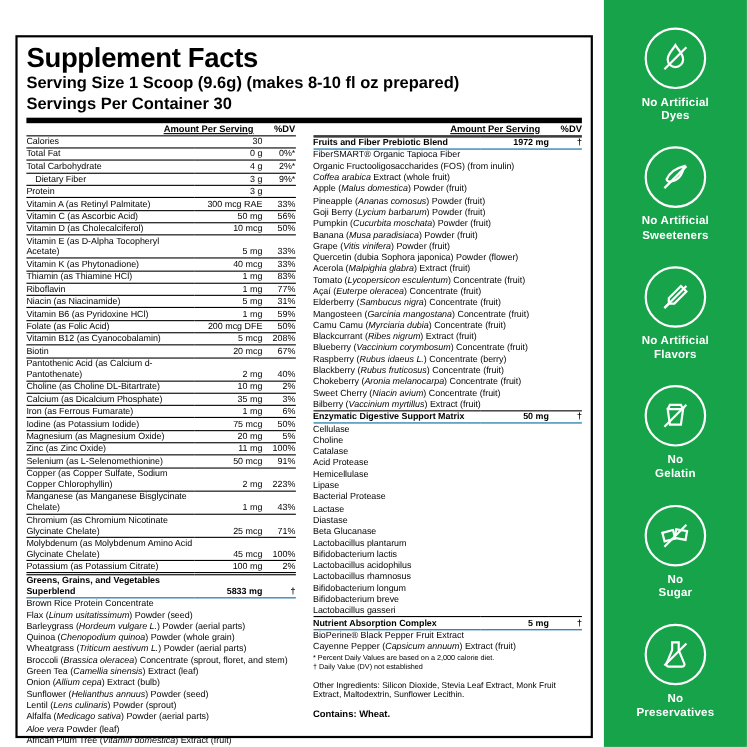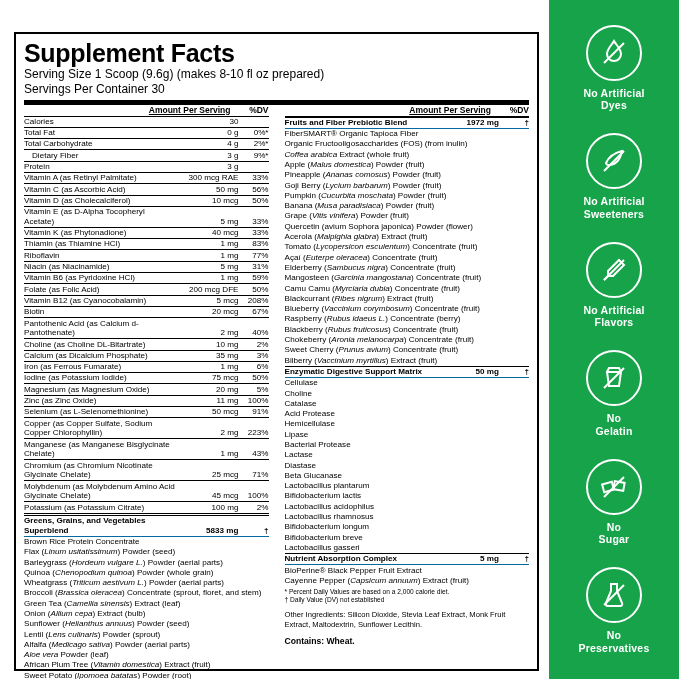--- a/index.html
+++ b/index.html
@@ -18,21 +18,21 @@
   .facts {
     border: 2px solid #000;
     width: 100%; height: 100%;
     padding: 6px 8px 4px 8px;
     position: relative;
   }
   .title {
     font-size: 25px; font-weight: bold; letter-spacing: -0.3px;
     line-height: 1.05; margin: 0 0 1px 0;
   }
-  .serving { font-size: 12px; line-height: 1.22; }
+  .serving { font-size: 15px; line-height: 1.22; font-weight: bold; }
   .rule-thick { border-bottom: 5px solid #000; margin: 3px 0 0 0; }
   .rule-thin { border-bottom: 1px solid #000; }
 
   .cols { display:flex; gap: 0; height: calc(100% - 62px); }
   .col { width: 50%; }
   .col.left { padding-right: 8px; }
   .col.right { padding-left: 8px; border-left: 0; }
 
   .hdr { display:flex; justify-content:flex-end; align-items:flex-end;
          font-size: 8.5px; font-weight:bold; padding-bottom:1px; }
@@ -349,21 +349,21 @@
                   <tr>
                     <td colspan="3">Pumpkin (<i>Cucurbita moschata</i>) Powder (fruit)</td>
                   </tr>
                   <tr>
                     <td colspan="3">Banana (<i>Musa paradisiaca</i>) Powder (fruit)</td>
                   </tr>
                   <tr>
                     <td colspan="3">Grape (<i>Vitis vinifera</i>) Powder (fruit)</td>
                   </tr>
                   <tr>
-                    <td colspan="3">Quercetin (avium Sophora japonica) Powder (flower)</td>
+                    <td colspan="3">Quercetin (dubia Sophora japonica) Powder (flower)</td>
                   </tr>
                   <tr>
                     <td colspan="3">Acerola (<i>Malpighia glabra</i>) Extract (fruit)</td>
                   </tr>
                   <tr>
                     <td colspan="3">Tomato (<i>Lycopersicon esculentum</i>) Concentrate (fruit)</td>
                   </tr>
                   <tr>
                     <td colspan="3">Açaí (<i>Euterpe oleracea</i>) Concentrate (fruit)</td>
                   </tr>
@@ -385,21 +385,21 @@
                   <tr>
                     <td colspan="3">Raspberry (<i>Rubus idaeus L.</i>) Concentrate (berry)</td>
                   </tr>
                   <tr>
                     <td colspan="3">Blackberry (<i>Rubus fruticosus</i>) Concentrate (fruit)</td>
                   </tr>
                   <tr>
                     <td colspan="3">Chokeberry (<i>Aronia melanocarpa</i>) Concentrate (fruit)</td>
                   </tr>
                   <tr>
-                    <td colspan="3">Sweet Cherry (<i>Prunus avium</i>) Concentrate (fruit)</td>
+                    <td colspan="3">Sweet Cherry (<i>Niacin avium</i>) Concentrate (fruit)</td>
                   </tr>
                   <tr>
                     <td colspan="3">Bilberry (<i>Vaccinium myrtillus</i>) Extract (fruit)</td>
                   </tr>
                 </tbody>
               </table>
               <table class="rows">
                 <tbody>
                   <tr class="blend-head">
                     <td class="name">Enzymatic Digestive Support Matrix</td>

